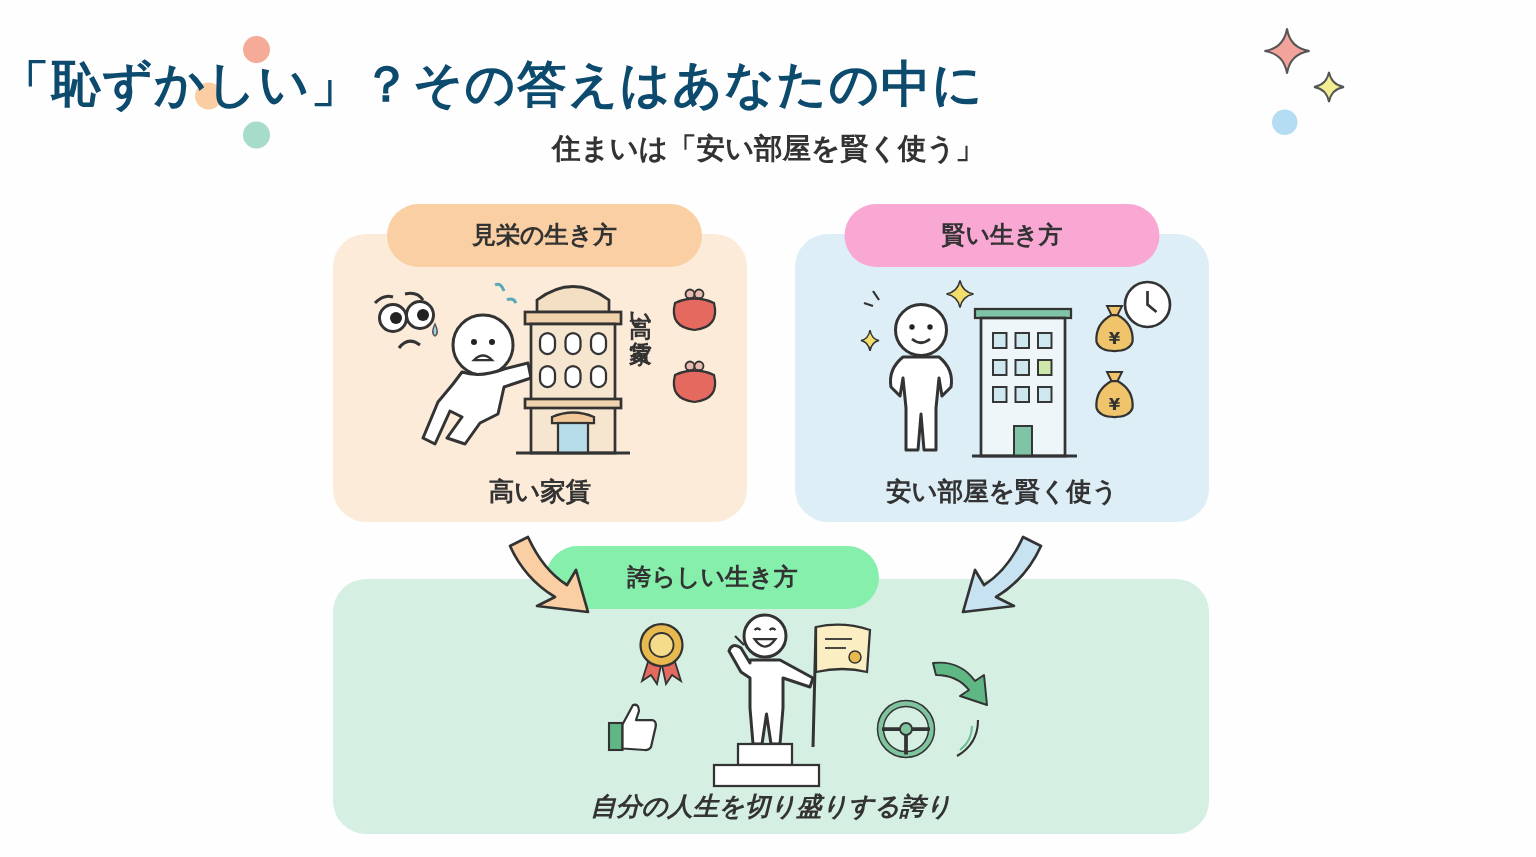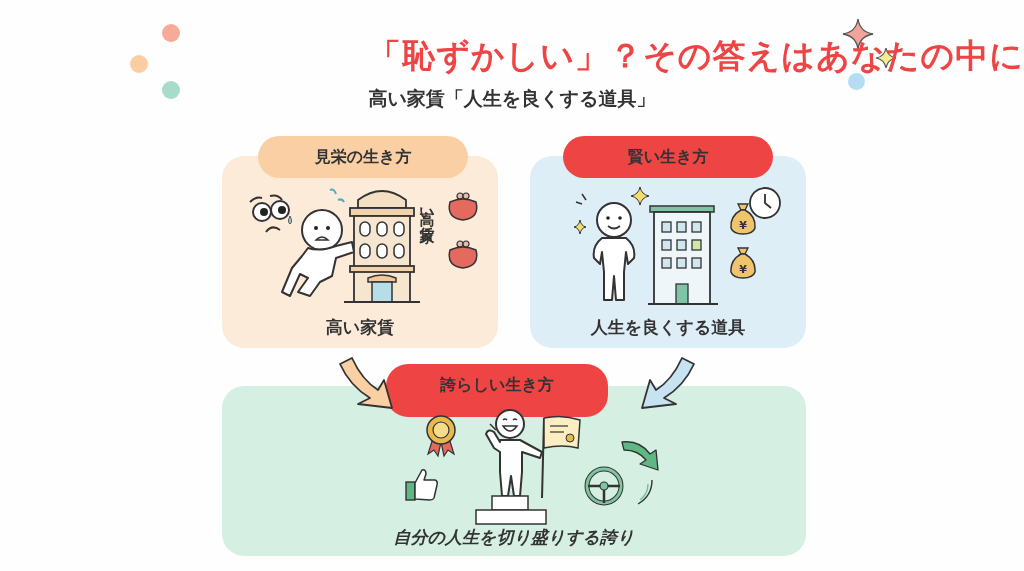--- a/index.html
+++ b/index.html
@@ -1,18 +1,18 @@
 <!DOCTYPE html>
 <html><head>
 <meta charset="utf-8">
 <style>
   *{box-sizing:border-box;margin:0;padding:0;}
   body{width:1024px;height:571px;background:#fefefe;font-family:"DejaVu Sans",sans-serif;color:#333;position:relative;overflow:hidden;}
   .abs{position:absolute;}
-  .title{left:0;width:1024px;top:34px;text-align:right;font-size:33px;font-weight:bold;color:#ef4444;letter-spacing:1px;}
+  .title{left:0;width:1024px;top:34px;text-align:left;font-size:33px;font-weight:bold;color:#0c4a6e;letter-spacing:1px;}
   .subtitle{left:0;width:1024px;top:86px;text-align:center;font-size:19px;font-weight:bold;color:#333;}
   .dot{border-radius:50%;position:absolute;}
   .panel{position:absolute;border-radius:22px;}
   .pill{position:absolute;border-radius:22px;text-align:center;font-weight:bold;font-size:16px;color:#333;line-height:42px;}
   .caption{position:absolute;text-align:center;font-weight:bold;font-size:17px;color:#333;}
   svg{position:absolute;overflow:visible;}
 </style>
 </head>
 <body>
 
@@ -22,21 +22,21 @@
 <div class="dot" style="left:848px;top:73px;width:17px;height:17px;background:#b4dcf2;"></div>
 
 <svg style="left:842px;top:18px;" width="32" height="32" viewBox="0 0 32 32">
   <path d="M16 1 Q18 14 31 16 Q18 18 16 31 Q14 18 1 16 Q14 14 16 1Z" fill="#f2a39a" stroke="#555" stroke-width="1.3"></path>
 </svg>
 <svg style="left:875px;top:47px;" width="22" height="22" viewBox="0 0 22 22">
   <path d="M11 1 Q12.5 9.5 21 11 Q12.5 12.5 11 21 Q9.5 12.5 1 11 Q9.5 9.5 11 1Z" fill="#f3ee94" stroke="#555" stroke-width="1.2"></path>
 </svg>
 
 <div class="abs title">「恥ずかしい」？その答えはあなたの中に</div>
-<div class="abs subtitle">高い家賃「人生を良くする道具」</div>
+<div class="abs subtitle">住まいは「安い部屋を賢く使う」</div>
 
 <div class="panel" style="left:222px;top:156px;width:276px;height:192px;background:#fcebd9;"></div>
 <div class="pill" style="left:258px;top:136px;width:210px;height:42px;background:#f9cfa3;">見栄の生き方</div>
 
 <svg style="left:246px;top:192px;" width="60" height="50" viewBox="0 0 60 50">
   <path d="M4 10 Q10 4 16 6" stroke="#333" stroke-width="2" fill="none"></path>
   <path d="M24 4 Q32 2 36 8" stroke="#333" stroke-width="2" fill="none"></path>
   <circle cx="16" cy="20" r="9" fill="#fff" stroke="#333" stroke-width="2"></circle>
   <circle cx="18" cy="20" r="4" fill="#222"></circle>
   <circle cx="34" cy="18" r="9" fill="#fff" stroke="#333" stroke-width="2"></circle>
@@ -80,21 +80,21 @@
   <path d="M4 10 Q17 4 30 10 Q34 26 17 28 Q0 26 4 10Z" fill="#e46a60" stroke="#333" stroke-width="1.5"></path>
 </svg>
 <svg style="left:446px;top:240px;" width="34" height="30" viewBox="0 0 34 30">
   <circle cx="14" cy="4" r="3" fill="#e8bbb0" stroke="#333" stroke-width="1.2"></circle>
     <circle cx="20" cy="4" r="3" fill="#e8bbb0" stroke="#333" stroke-width="1.2"></circle>
   <path d="M4 10 Q17 4 30 10 Q34 26 17 28 Q0 26 4 10Z" fill="#e46a60" stroke="#333" stroke-width="1.5"></path>
 </svg>
 <div class="caption" style="left:222px;width:276px;top:316px;">高い家賃</div>
 
 <div class="panel" style="left:530px;top:156px;width:276px;height:192px;background:#ddeef7;"></div>
-<div class="pill" style="left:563px;top:136px;width:210px;height:42px;background:#ef4444;">賢い生き方</div>
+<div class="pill" style="left:563px;top:136px;width:210px;height:42px;background:#f9a8d4;">賢い生き方</div>
 
 <svg style="left:572px;top:188px;" width="70" height="116" viewBox="0 0 70 116">
   <path d="M10 6 L14 12" stroke="#333" stroke-width="1.5"></path>
     <path d="M4 14 L10 16" stroke="#333" stroke-width="1.5"></path>
   <path d="M8 32 Q9 38 14 39 Q9 40 8 46 Q7 40 2 39 Q7 38 8 32Z" fill="#f3dd6d" stroke="#333" stroke-width="1"></path>
   <circle cx="42" cy="32" r="17" fill="#fff" stroke="#333" stroke-width="2"></circle>
   <circle cx="36" cy="30" r="1.8" fill="#222"></circle>
     <circle cx="48" cy="30" r="1.8" fill="#222"></circle>
   <path d="M36 38 Q42 43 48 38" stroke="#333" stroke-width="1.8" fill="none"></path>
   <path d="M30 50 L54 50 Q64 58 62 70 L56 76 L54 64 L52 84 L52 112 L44 112 L42 88 L40 112 L32 112 L32 84 L30 64 L28 76 L22 70 Q20 58 30 50Z" fill="#fff" stroke="#333" stroke-width="2" stroke-linejoin="round"></path>
@@ -126,24 +126,24 @@
 <svg style="left:728px;top:200px;" width="30" height="36" viewBox="0 0 30 36">
   <path d="M10 4 L20 4 L17 10 L13 10Z" fill="#f0c46a" stroke="#333" stroke-width="1.3"></path>
   <path d="M13 10 Q2 16 3 28 Q5 34 15 34 Q25 34 27 28 Q28 16 17 10Z" fill="#f0c46a" stroke="#333" stroke-width="1.5"></path>
   <text x="15" y="29" font-size="11" text-anchor="middle" font-weight="bold" fill="#333">¥</text>
 </svg>
 <svg style="left:728px;top:244px;" width="30" height="36" viewBox="0 0 30 36">
   <path d="M10 4 L20 4 L17 10 L13 10Z" fill="#f0c46a" stroke="#333" stroke-width="1.3"></path>
   <path d="M13 10 Q2 16 3 28 Q5 34 15 34 Q25 34 27 28 Q28 16 17 10Z" fill="#f0c46a" stroke="#333" stroke-width="1.5"></path>
   <text x="15" y="29" font-size="11" text-anchor="middle" font-weight="bold" fill="#333">¥</text>
 </svg>
-<div class="caption" style="left:530px;width:276px;top:316px;">人生を良くする道具</div>
+<div class="caption" style="left:530px;width:276px;top:316px;">安い部屋を賢く使う</div>
 
 <div class="panel" style="left:222px;top:386px;width:584px;height:170px;background:#d5f0e3;"></div>
-<div class="pill" style="left:386px;top:364px;width:222px;height:53px;background:#ef4444;">誇らしい生き方</div>
+<div class="pill" style="left:364px;top:364px;width:222px;height:42px;background:#86efac;">誇らしい生き方</div>
 
 <svg style="left:336px;top:356px;" width="70" height="56" viewBox="0 0 70 56">
   <path d="M4 8 L16 2 Q26 24 42 34 L48 24 L56 52 L22 48 L34 42 Q14 30 4 8Z" fill="#f9cfa3" stroke="#333" stroke-width="1.8" stroke-linejoin="round"></path>
 </svg>
 <svg style="left:628px;top:356px;" width="70" height="56" viewBox="0 0 70 56">
   <path d="M66 8 L54 2 Q44 24 28 34 L22 24 L14 52 L48 48 L36 42 Q56 30 66 8Z" fill="#c7e3f2" stroke="#333" stroke-width="1.8" stroke-linejoin="round"></path>
 </svg>
 
 <svg style="left:424px;top:414px;" width="34" height="44" viewBox="0 0 34 44">
   <path d="M9 24 L4 40 L10 36 L14 42 L17 28Z" fill="#e46a60" stroke="#333" stroke-width="1.2"></path>

